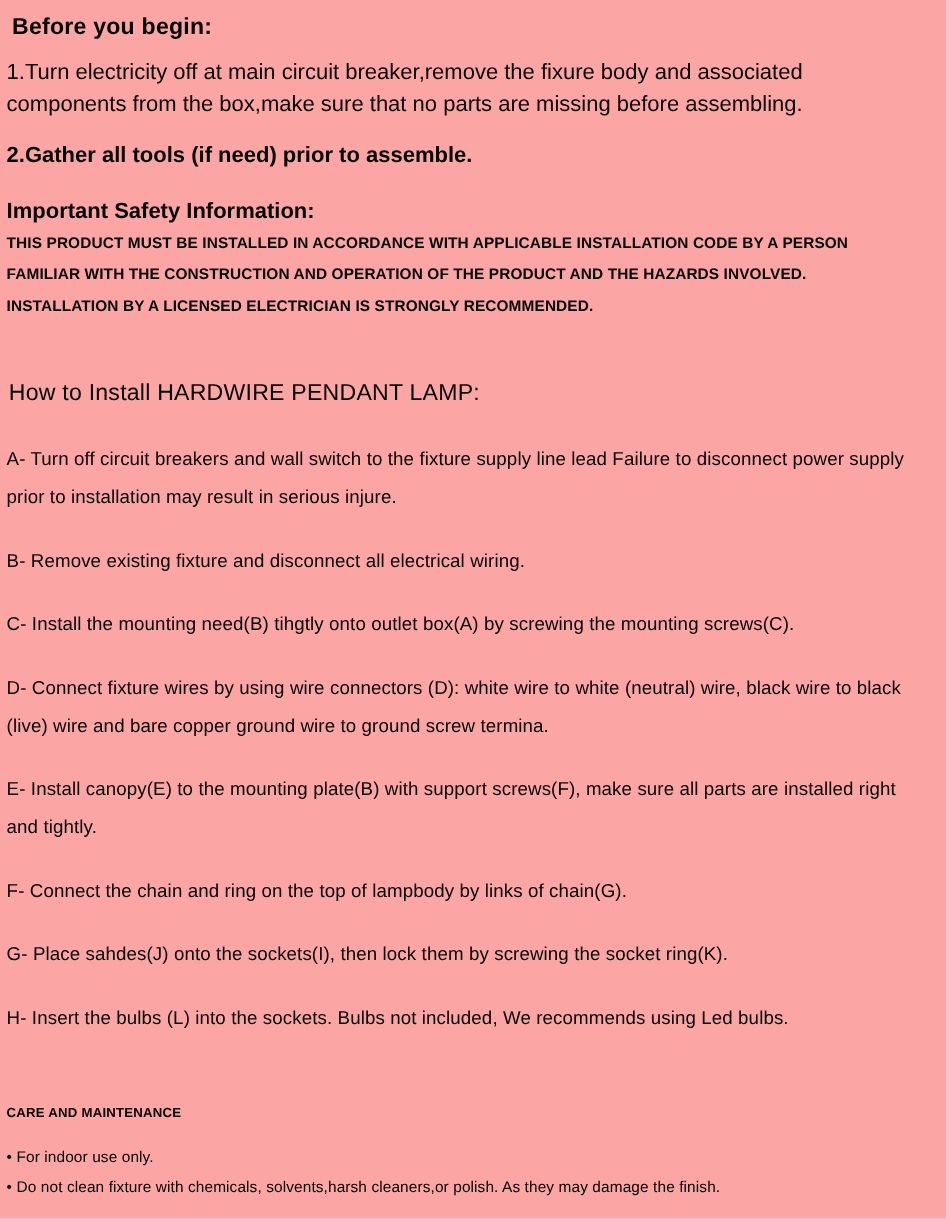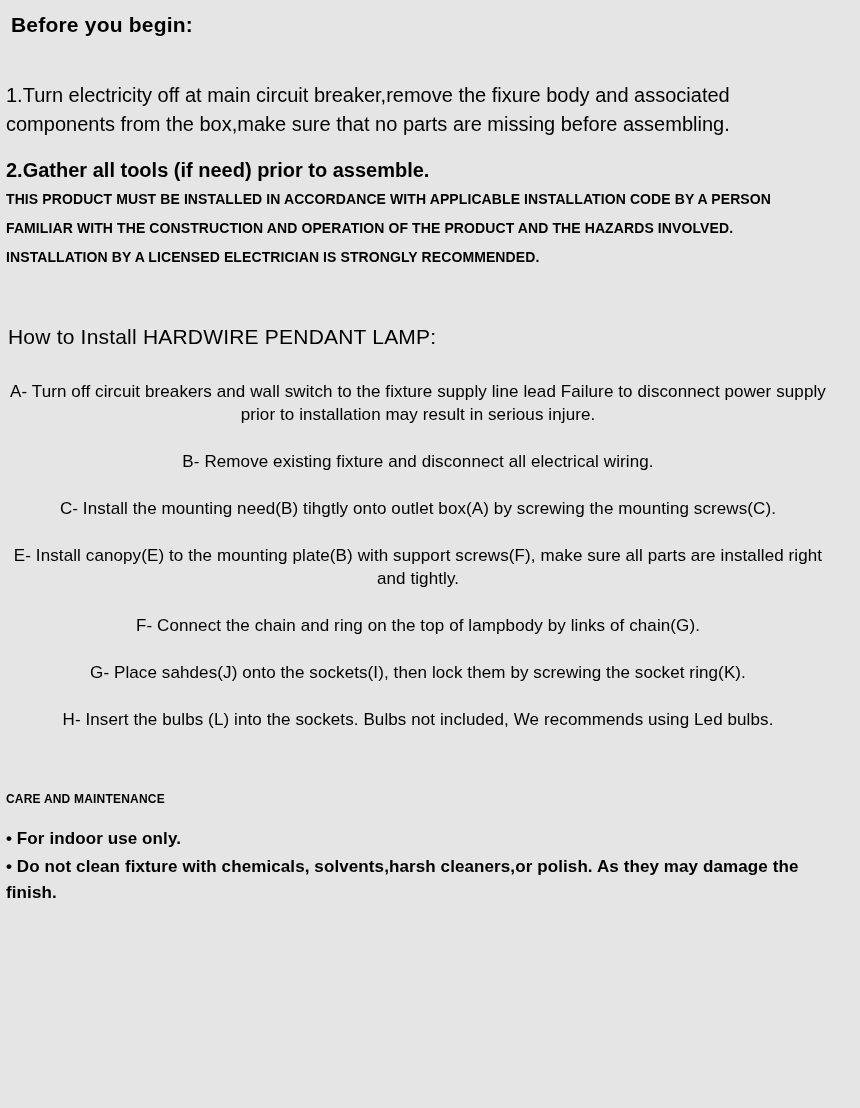--- a/index.html
+++ b/index.html
@@ -6,33 +6,33 @@
   html, body {
     background: #ffffff;
     font-family: "Liberation Sans", "DejaVu Sans", sans-serif;
     color: #000000;
   }
   body { width: 860px; min-height: 1108px; }
   .doc {
     width: 860px;
     min-height: 1108px;
     padding: 12px 30px 2px 6px;
-    background: #e5e5e5;
+    background: #fca5a5;
   }
   .h-begin {
     font-size: 21px;
     font-weight: bold;
     line-height: 25px;
     margin-left: 5px;
     letter-spacing: 0.2px;
   }
   .intro {
     font-size: 20px;
     line-height: 29px;
-    margin-top: 44px;
+    margin-top: 15px;
   }
   .intro.second { margin-top: 17px; font-weight: bold; }
   .h-safety {
     font-size: 20px;
     font-weight: bold;
     line-height: 28px;
     margin-top: 22px;
   }
   .safety-body {
     font-size: 14px;
@@ -43,61 +43,62 @@
   .h-install {
     font-size: 21px;
     font-weight: normal;
     line-height: 25px;
     margin-top: 52px;
     margin-left: 2px;
     letter-spacing: 0.2px;
   }
   .step {
     font-size: 17px;
-    line-height: 23px;
+    line-height: 34px;
     margin-top: 24px;
     letter-spacing: 0.1px;
-    text-align: center;
   }
   .step.first { margin-top: 31px; }
   .h-care {
     font-size: 12px;
     font-weight: bold;
     line-height: 26px;
     margin-top: 55px;
     letter-spacing: 0.2px;
   }
   .bullet {
-    font-size: 17px;
-    font-weight: bold;
+    font-size: 14px;
+    font-weight: normal;
     line-height: 26px;
     margin-top: 2px;
     letter-spacing: 0.1px;
   }
   .bullet.first { margin-top: 14px; }
 </style>
 </head>
 <body>
 
 <main class="doc">
 
   <h1 class="h-begin">Before you begin:</h1>
 
   <p class="intro">1.Turn electricity off at main circuit breaker,remove the fixure body and associated components from the box,make sure that no parts are missing before assembling.</p>
 
   <p class="intro second">2.Gather all tools (if need) prior to assemble.</p>
 
+  <h2 class="h-safety">Important Safety Information:</h2>
 
   <p class="safety-body">THIS PRODUCT MUST BE INSTALLED IN ACCORDANCE WITH APPLICABLE INSTALLATION CODE BY A PERSON FAMILIAR WITH THE CONSTRUCTION AND OPERATION OF THE PRODUCT AND THE HAZARDS INVOLVED. INSTALLATION BY A LICENSED ELECTRICIAN IS STRONGLY RECOMMENDED.</p>
 
   <h2 class="h-install">How to Install HARDWIRE PENDANT LAMP:</h2>
 
   <p class="step first">A- Turn off circuit breakers and wall switch to the fixture supply line lead Failure to disconnect power supply prior to installation may result in serious injure.</p>
   <p class="step">B- Remove existing fixture and disconnect all electrical wiring.</p>
   <p class="step">C- Install the mounting need(B) tihgtly onto outlet box(A) by screwing the mounting screws(C).</p>
+  <p class="step">D- Connect fixture wires by using wire connectors (D): white wire to white (neutral) wire, black wire to black (live) wire and bare copper ground wire to ground screw termina.</p>
   <p class="step">E- Install canopy(E) to the mounting plate(B) with support screws(F), make sure all parts are installed right and tightly.</p>
   <p class="step">F- Connect the chain and ring on the top of lampbody by links of chain(G).</p>
   <p class="step">G- Place sahdes(J) onto the sockets(I), then lock them by screwing the socket ring(K).</p>
   <p class="step">H- Insert the bulbs (L) into the sockets. Bulbs not included, We recommends using Led bulbs.</p>
 
   <h3 class="h-care">CARE AND MAINTENANCE</h3>
 
   <p class="bullet first">• For indoor use only.</p>
   <p class="bullet">• Do not clean fixture with chemicals, solvents,harsh cleaners,or polish. As they may damage the finish.</p>
 

